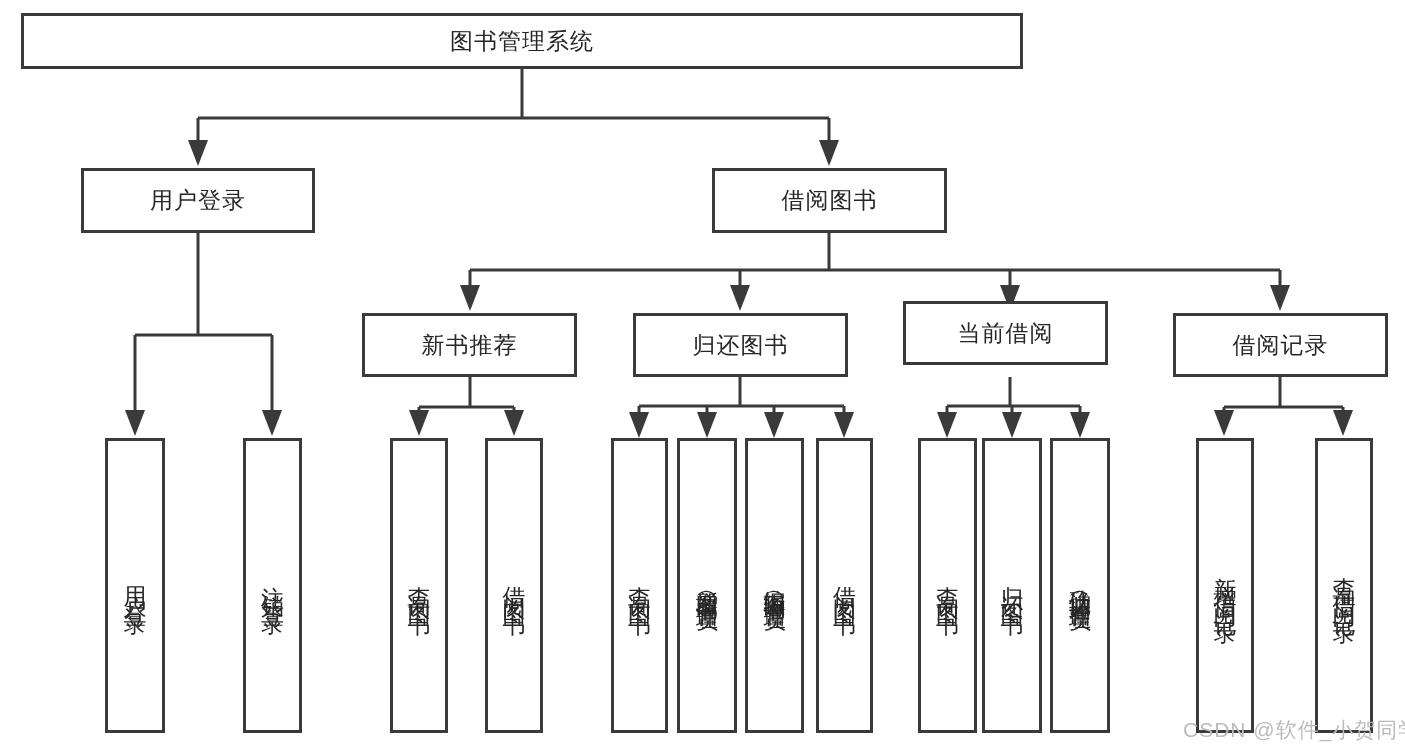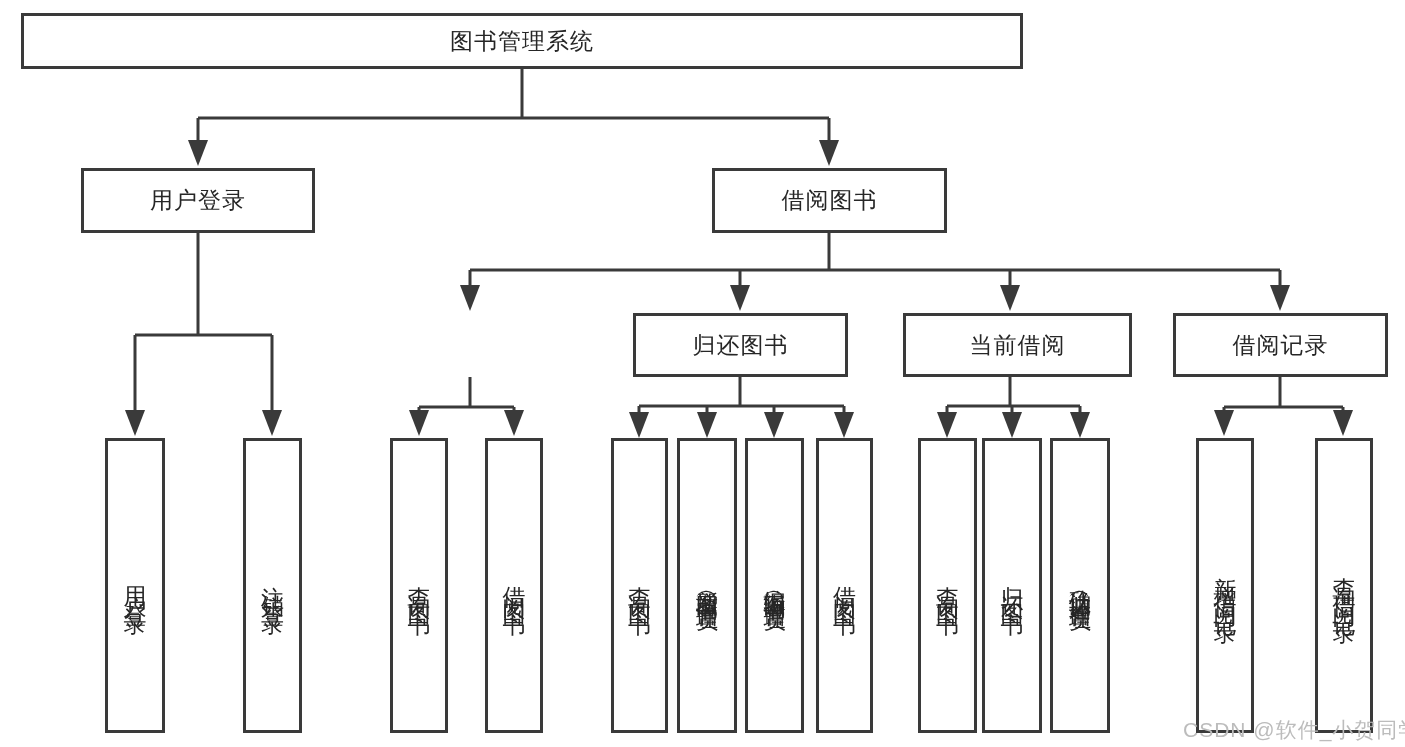--- a/index.html
+++ b/index.html
@@ -73,24 +73,27 @@
     <span>图书管理系统</span>
   </div>
 
   <div class="box h" style="left:81px;top:168px;width:234px;height:65px">
     <span>用户登录</span>
   </div>
   <div class="box h" style="left:712px;top:168px;width:235px;height:65px">
     <span>借阅图书</span>
   </div>
 
+  <div class="box h" style="left:362px;top:313px;width:215px;height:64px">
+    <span>新书推荐</span>
+  </div>
   <div class="box h" style="left:633px;top:313px;width:215px;height:64px">
     <span>归还图书</span>
   </div>
-  <div class="box h" style="left:903px;top:313px;width:229px;height:64px">
+  <div class="box h" style="left:903px;top:301px;width:205px;height:64px">
     <span>当前借阅</span>
   </div>
   <div class="box h" style="left:1173px;top:313px;width:215px;height:64px">
     <span>借阅记录</span>
   </div>
 
   <div class="box v" style="left:105px;top:438px;width:60px;height:295px">
     <span>用户登录</span>
   </div>
   <div class="box v" style="left:243px;top:438px;width:59px;height:295px">

